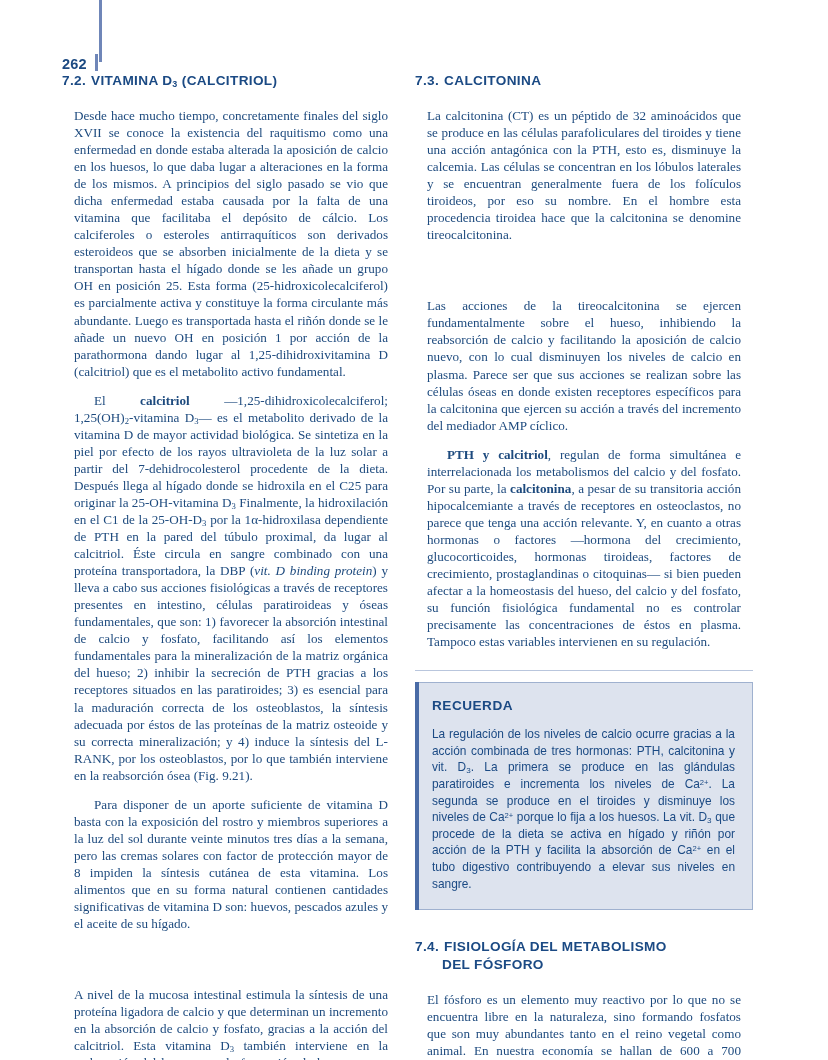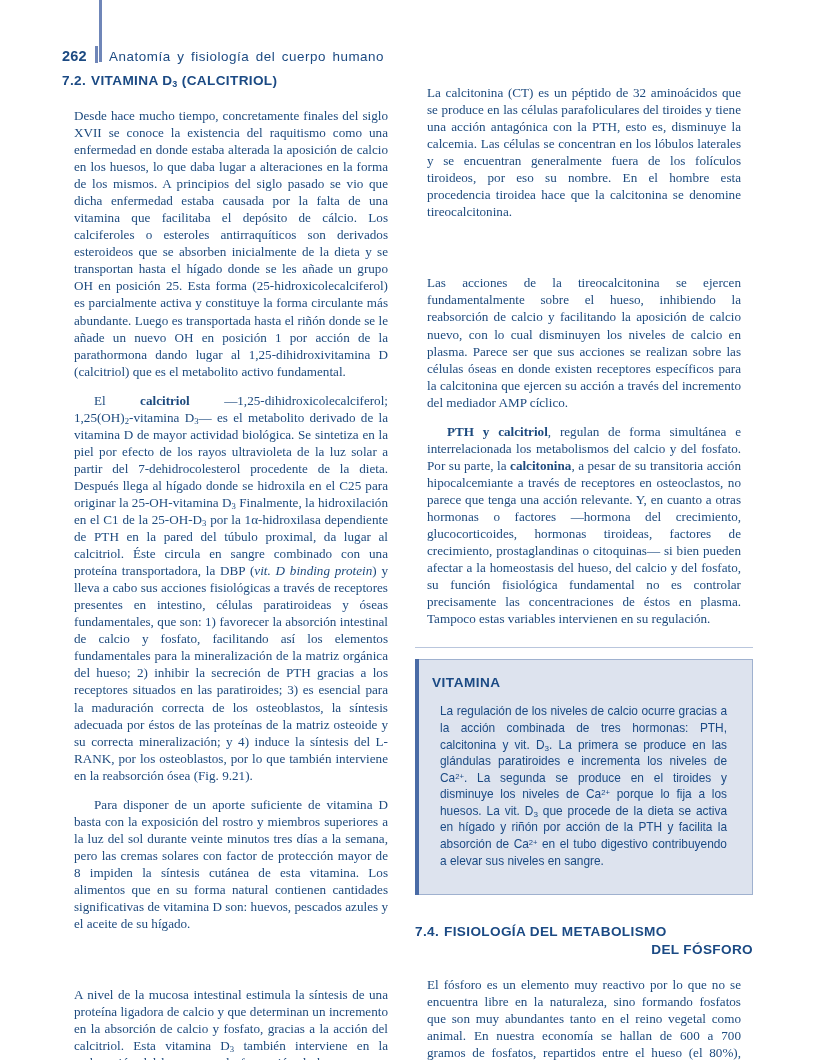--- a/index.html
+++ b/index.html
@@ -27,21 +27,21 @@
     position: absolute;
     left: 99px;
     top: 0px;
     width: 3px;
     height: 62px;
     background: #6f86b8;
   }
   .runhead {
     position: absolute;
     left: 62px;
-    top: 44px;
+    top: 52px;
     width: 700px;
     height: 22px;
     display: flex;
     align-items: baseline;
     gap: 0px;
   }
   .runhead-folio {
     font-family: "Liberation Sans", "DejaVu Sans", sans-serif;
     font-weight: bold;
     font-size: 14.5px;
@@ -83,21 +83,20 @@
     color: #1b4a84;
     letter-spacing: .35px;
     margin: 0 0 17px 0;
     line-height: 1.32;
   }
   h2.sec .num { margin-right: 5px; }
   h2.sec.two-line { text-indent: 0; }
   h2.sec .cont {
     display: block;
     padding-left: 27px;
-    text-align: right;
   }
   h3.subsec {
     font-family: "Liberation Sans", "DejaVu Sans", sans-serif;
     font-weight: bold;
     font-size: 12.2px;
     color: #1b4a84;
     letter-spacing: .1px;
     margin: 0 0 15px 0;
   }
   sub {
@@ -156,37 +155,36 @@
     color: #1b4a84;
     letter-spacing: .5px;
     margin: 0 0 13px 0;
   }
   .recuerda-body {
     font-family: "Liberation Sans", "DejaVu Sans", sans-serif;
     font-size: 11.9px;
     line-height: 16.6px;
     color: #1b4a84;
     text-align: justify;
-    margin: 8px;
+    margin: 0;
   }
   .recuerda-body sub { font-size: .68em; vertical-align: -.2em; }
   .recuerda-body sup { font-size: .64em; vertical-align: .4em; }
 
   .after-box { height: 28px; }
 </style>
 </head>
 <body>
 
 <div class="page">
 
   <div class="top-rule"></div>
   <div class="runhead">
     <span class="runhead-folio">262</span>
     <span class="runhead-sep"></span>
-    <span class="runhead-title">Anatomía y fisiología del cuerpo humano</span>
   </div>
 
   <div class="col col-left">
 
     <h2 class="sec">
       <span class="num">7.2.</span><span>VITAMINA D</span><sub>3</sub><span> (CALCITRIOL)</span>
     </h2>
 
     <p class="body">Desde hace mucho tiempo, concretamente finales del siglo XVII se conoce la existencia del raquitismo como una enfermedad en donde estaba alterada la aposición de calcio en los huesos, lo que daba lugar a alteraciones en la forma de los mismos. A principios del siglo pasado se vio que dicha enfermedad estaba causada por la falta de una vitamina que facilitaba el depósito de cálcio. Los calciferoles o esteroles antirraquíticos son derivados esteroideos que se absorben inicialmente de la dieta y se transportan hasta el hígado donde se les añade un grupo OH en posición 25. Esta forma (25-hidroxicolecalciferol) es parcialmente activa y constituye la forma circulante más abundante. Luego es transportada hasta el riñón donde se le añade un nuevo OH en posición 1 por acción de la parathormona dando lugar al 1,25-dihidroxivitamina D (calcitriol) que es el metabolito activo fundamental.</p>
 
@@ -196,34 +194,37 @@
 
     <div class="gap-before-sub"></div>
 
 
     <p class="body"><span>A nivel de la mucosa intestinal estimula la síntesis de una proteína ligadora de calcio y que determinan un incremento en la absorción de calcio y fosfato, gracias a la acción del calcitriol. Esta vitamina D</span><sub>3</sub><span> también interviene en la reabsorción del hueso y en la formación de hueso nuevo, gracias a la existencia de receptores en los osteoblastos. También parece intervenir en la reabsorción de calcio en los túbulos renales. Tiene pues una acción en paralelo y sinérgica con la parathormona incrementando los niveles de calcio en plasma.</span></p>
 
   </div>
 
   <div class="col col-right">
 
+    <h2 class="sec">
+      <span class="num">7.3.</span><span>CALCITONINA</span>
+    </h2>
 
     <p class="body">La calcitonina (CT) es un péptido de 32 aminoácidos que se produce en las células parafoliculares del tiroides y tiene una acción antagónica con la PTH, esto es, disminuye la calcemia. Las células se concentran en los lóbulos laterales y se encuentran generalmente fuera de los folículos tiroideos, por eso su nombre. En el hombre esta procedencia tiroidea hace que la calcitonina se denomine tireocalcitonina.</p>
 
     <div class="gap-before-sub"></div>
 
 
     <p class="body">Las acciones de la tireocalcitonina se ejercen fundamentalmente sobre el hueso, inhibiendo la reabsorción de calcio y facilitando la aposición de calcio nuevo, con lo cual disminuyen los niveles de calcio en plasma. Parece ser que sus acciones se realizan sobre las células óseas en donde existen receptores específicos para la calcitonina que ejercen su acción a través del incremento del mediador AMP cíclico.</p>
 
     <p class="body"><b>PTH y calcitriol</b><span>, regulan de forma simultánea e interrelacionada los metabolismos del calcio y del fosfato. Por su parte, la </span><b>calcitonina</b><span>, a pesar de su transitoria acción hipocalcemiante a través de receptores en osteoclastos, no parece que tenga una acción relevante. Y, en cuanto a otras hormonas o factores —hormona del crecimiento, glucocorticoides, hormonas tiroideas, factores de crecimiento, prostaglandinas o citoquinas— si bien pueden afectar a la homeostasis del hueso, del calcio y del fosfato, su función fisiológica fundamental no es controlar precisamente las concentraciones de éstos en plasma. Tampoco estas variables intervienen en su regulación.</span></p>
 
     <div class="rule-above"></div>
 
     <div class="recuerda">
-      <div class="recuerda-title">VITAMINA</div>
+      <div class="recuerda-title">RECUERDA</div>
       <p class="recuerda-body"><span>La regulación de los niveles de calcio ocurre gracias a la acción combinada de tres hormonas: PTH, calcitonina y vit. D</span><sub>3</sub><span>. La primera se produce en las glándulas paratiroides e incrementa los niveles de Ca</span><sup>2+</sup><span>. La segunda se produce en el tiroides y disminuye los niveles de Ca</span><sup>2+</sup><span> porque lo fija a los huesos. La vit. D</span><sub>3</sub><span> que procede de la dieta se activa en hígado y riñón por acción de la PTH y facilita la absorción de Ca</span><sup>2+</sup><span> en el tubo digestivo contribuyendo a elevar sus niveles en sangre.</span></p>
     </div>
 
     <div class="after-box"></div>
 
     <h2 class="sec two-line">
       <span class="num">7.4.</span><span>FISIOLOGÍA DEL METABOLISMO</span><span class="cont">DEL FÓSFORO</span>
     </h2>
 
     <p class="body">El fósforo es un elemento muy reactivo por lo que no se encuentra libre en la naturaleza, sino formando fosfatos que son muy abundantes tanto en el reino vegetal como animal. En nuestra economía se hallan de 600 a 700 gramos de fosfatos, repartidos entre el hueso (el 80%), músculo esquelético (9%) y el 11% restante en las vísceras (10.9%) y fluidos extracelulares y plasma (0.1%), circulando como fosfato inorgánico. La proporción entre el fosfato intracelular y el extracelular es aproximadamente de 100 a 1.</p>

